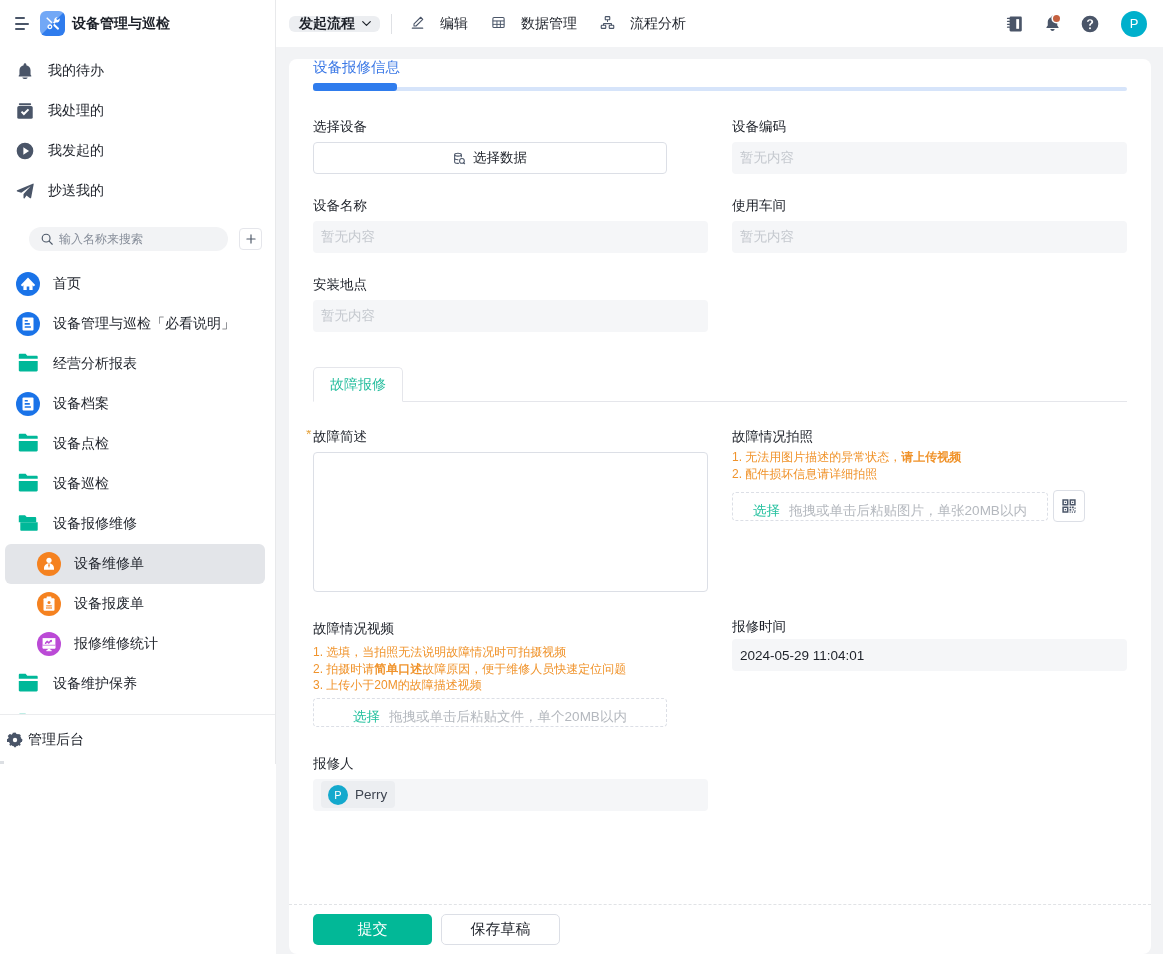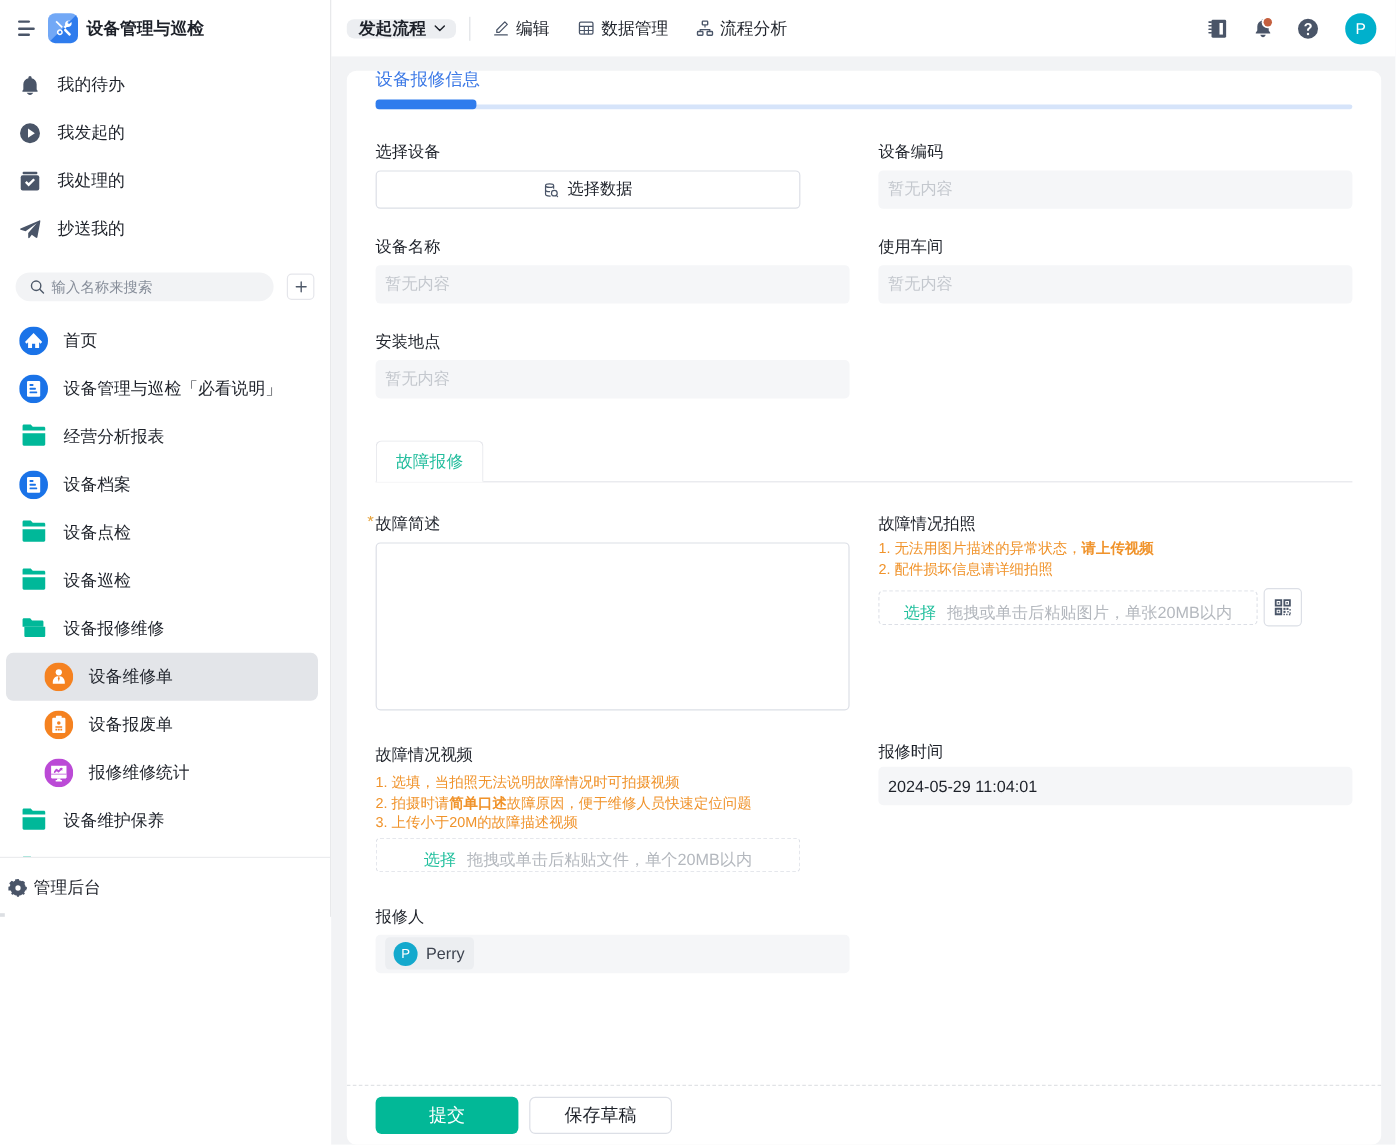--- a/index.html
+++ b/index.html
@@ -18,41 +18,41 @@
 .hamburger i:nth-child(3){ width:10px; }
 .app-logo { width:25px; height:25px; border-radius:6px; display:flex; align-items:center; justify-content:center;
   background:linear-gradient(135deg,#72a8f6 0%,#72a8f6 49%,#2f7ced 51%,#2f7ced 100%); position:relative;}
 .app-title { font-size:14px; font-weight:bold; color:#1d2129; letter-spacing:0; margin-left:-4px;}
 
 .sb-nav { padding-top:4px; }
 .sb-item { height:40px; display:flex; align-items:center; gap:14px; padding:0 0 0 16px; cursor:pointer; }
 .sb-item .ic { width:18px; height:18px; display:flex; align-items:center; justify-content:center; flex:0 0 18px;}
 .sb-item .lbl { font-size:14px; color:#1d2129; }
 
-.searchrow { display:flex; align-items:center; gap:11px; padding:16px 13px 8px 13px; }
+.searchrow { display:flex; align-items:center; gap:11px; padding:16px 13px 8px 29px; }
 .searchbox { flex:1; height:24px; background:#f2f3f5; border-radius:12px; display:flex; align-items:center; gap:5px; padding:0 11px; }
 .searchbox .ph { font-size:12px; color:#868d99; }
 .addbtn { width:23px; height:22px; flex:0 0 23px; border:1px solid #e5e6eb; border-radius:4px; display:flex; align-items:center; justify-content:center; cursor:pointer; background:#fff;}
 
 .tree { flex:1; overflow:hidden; padding-top:5px;}
 .tree-item { height:40px; display:flex; align-items:center; gap:13px; padding:0 0 0 11px; cursor:pointer; margin:0 10px 0 5px; border-radius:6px;}
 .tree-item.lvl1 { padding-left:32px; }
 .tree-item.active { background:#e3e5e9; }
 .tree-item .ic { width:24px; height:24px; display:flex; align-items:center; justify-content:center; flex:0 0 24px;}
 .tree-item .lbl { font-size:14px; color:#1d2129; white-space:nowrap; }
 
 .sb-foot { height:50px; border-top:1px solid #ebecee; display:flex; align-items:center; gap:5px; padding:0 0 0 7px; flex:0 0 50px;}
 .sb-foot .lbl { font-size:14px; color:#1d2129;}
 
 
 .main { flex:1; display:flex; flex-direction:column; background:#f2f3f5; min-width:0;}
 .topbar { height:47px; background:#fff; display:flex; align-items:center; padding:0 16px 0 13px; flex:0 0 47px;}
 .flowbtn { height:16px; background:#eceef1; border-radius:6px; display:flex; align-items:center; gap:5px; padding:0 7px 0 10px; cursor:pointer; font-weight:bold; font-size:14px; color:#1d2129;}
 .divider-v { width:1px; height:20px; background:#dfe1e5; margin:0 18px 0 11px; }
-.tbitem { display:flex; align-items:center; gap:5px; margin-right:23px; cursor:pointer; font-size:14px; color:#1d2129;}
+.tbitem { display:flex; gap:15px; margin-right:23px; cursor:pointer; font-size:14px; color:#1d2129;}
 .spacer { flex:1; }
 .tbicons { display:flex; align-items:center; gap:0; }
 .tbic { width:38px; display:flex; align-items:center; justify-content:center; cursor:pointer; position:relative;}
 .avatar { width:26px; height:26px; border-radius:50%; background:#00b0cc; color:#fff; display:flex; align-items:center; justify-content:center; font-size:13px; margin-left:12px; cursor:pointer;}
 .badge-dot { position:absolute; width:7px; height:7px; border-radius:50%; background:#c4603f; top:1px; right:11px; box-shadow:0 0 0 1.6px #fff;}
 
 .content { flex:1; padding:12px 12px 0 13px; min-height:0; display:flex; }
 .card { background:#fff; border-radius:8px; flex:1; position:relative; display:flex; flex-direction:column; overflow:hidden;}
 .card-body { flex:1; padding:0 24px 0 24px; overflow:hidden; position:relative;}
 .card-foot { height:50px; border-top:1px dashed #e1e3e6; display:flex; align-items:center; padding:0 24px; gap:9px; flex:0 0 50px;}
@@ -120,34 +120,34 @@
           <svg width="18" height="18" viewBox="0 0 24 24" fill="#4a5568">
               <path d="M12 1.8c-1 0-1.8.8-1.8 1.8v.6C6.8 4.9 4.6 7.6 4.6 11v5.7l-1 1.6c-.3.5 0 1.1.6 1.1h15.6c.6 0 .9-.6.6-1.1l-1-1.6V11c0-3.4-2.2-6.1-5.6-6.8v-.6c0-1-.8-1.8-1.8-1.8z"></path>
               <path d="M8.4 20.5c.6 1.4 2 2.3 3.6 2.3s3-.9 3.6-2.3H8.4z"></path>
             </svg>
         </span>
         <span class="lbl">我的待办</span>
       </div>
       <div class="sb-item">
         <span class="ic">
           <svg width="18" height="18" viewBox="0 0 24 24" fill="#4a5568">
-              <path d="M12 .9a11.1 11.1 0 1 0 0 22.2A11.1 11.1 0 0 0 12 .9zm-2.2 16.2V6.9L17.4 12l-7.6 5.1z"></path>
-            </svg>
-        </span>
-        <span class="lbl">我发起的</span>
+              <rect x="3.8" y="1.6" width="16.4" height="2.6" rx="1.1"></rect>
+              <rect x="1.7" y="5.3" width="20.6" height="17.1" rx="2.2"></rect>
+              <path d="M10.5 17.9 6.4 13.8l1.9-1.9 2.2 2.2 5.2-5.2 1.9 1.9z" fill="#fff"></path>
+            </svg>
+        </span>
+        <span class="lbl">我处理的</span>
       </div>
       <div class="sb-item">
         <span class="ic">
           <svg width="18" height="18" viewBox="0 0 24 24" fill="#4a5568">
-              <rect x="3.8" y="1.6" width="16.4" height="2.6" rx="1.1"></rect>
-              <rect x="1.7" y="5.3" width="20.6" height="17.1" rx="2.2"></rect>
-              <path d="M10.5 17.9 6.4 13.8l1.9-1.9 2.2 2.2 5.2-5.2 1.9 1.9z" fill="#fff"></path>
-            </svg>
-        </span>
-        <span class="lbl">我处理的</span>
+              <path d="M12 .9a11.1 11.1 0 1 0 0 22.2A11.1 11.1 0 0 0 12 .9zm-2.2 16.2V6.9L17.4 12l-7.6 5.1z"></path>
+            </svg>
+        </span>
+        <span class="lbl">我发起的</span>
       </div>
       <div class="sb-item">
         <span class="ic">
           <svg width="18" height="18" viewBox="0 0 24 24" fill="#4a5568">
               <path d="M22.4 2.2 1.5 11.1c-.7.3-.6 1.3.1 1.5l5.5 1.8L19.5 5.5 10 16.1v5c0 .8 1 1.2 1.5.5l2.5-3.5 4.7 3.5c.6.4 1.4.1 1.5-.6L23.6 3c.1-.7-.6-1.2-1.2-.8z"></path>
             </svg>
         </span>
         <span class="lbl">抄送我的</span>
       </div>
     </div>

